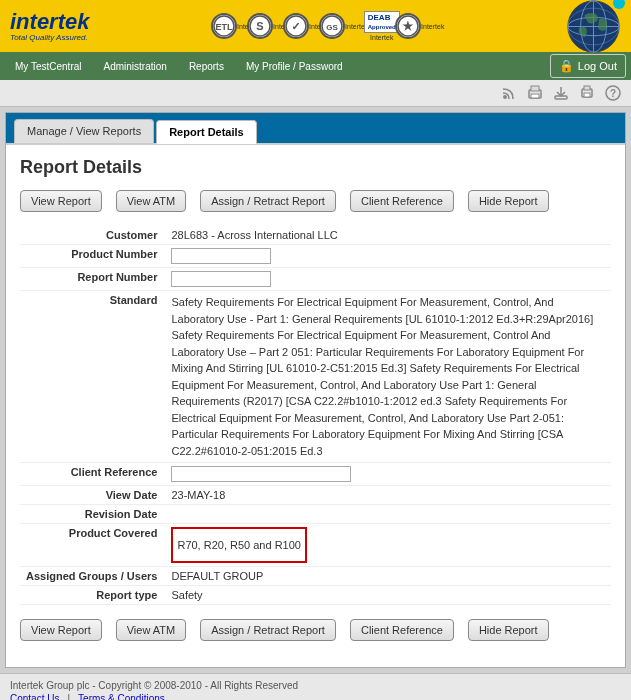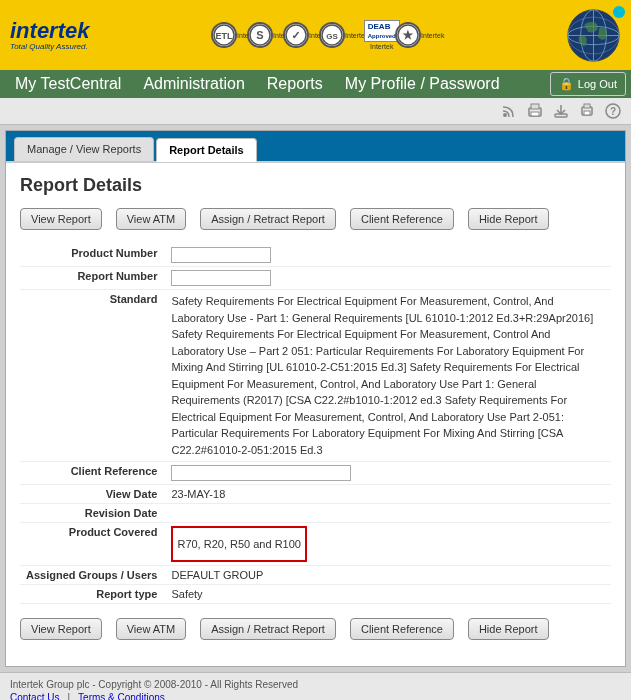--- a/index.html
+++ b/index.html
@@ -5,21 +5,21 @@
     * { box-sizing: border-box; margin: 0; padding: 0; }
     body { font-family: Arial, sans-serif; font-size: 12px; background: #d0d0d0; width: 631px; min-height: 700px; }
 
     
     .header {
       background: #f5c800;
       padding: 8px 10px;
       display: flex;
       align-items: center;
       justify-content: space-between;
-      height: 70px;
+      height: 52px;
     }
     .logo-area {
       display: flex;
       align-items: center;
       gap: 6px;
     }
     .logo-text {
       font-size: 22px;
       font-weight: bold;
       color: #003087;
@@ -73,21 +73,21 @@
       padding: 0 5px;
       height: 28px;
     }
     .nav-items {
       display: flex;
       gap: 2px;
     }
     .nav-item {
       padding: 5px 10px;
       color: white;
-      font-size: 16px;
+      font-size: 10px;
       cursor: pointer;
       border-radius: 3px 3px 0 0;
       background: transparent;
     }
     .nav-logout {
       display: flex;
       align-items: center;
       gap: 4px;
       color: white;
       font-size: 11px;
@@ -418,20 +418,24 @@
     <div class="button-row">
       <button class="btn">View Report</button>
       <button class="btn">View ATM</button>
       <button class="btn">Assign / Retract Report</button>
       <button class="btn">Client Reference</button>
       <button class="btn">Hide Report</button>
     </div>
 
     <table class="details-table">
       <tbody>
+          <tr>
+        <td class="label-cell">Customer</td>
+        <td class="value-cell">28L683 - Across International  LLC</td>
+      </tr>
       <tr>
         <td class="label-cell">Product Number</td>
         <td class="value-cell">
           <input type="text" style="width: 100px; border: 1px solid rgb(170, 170, 170); font-size: 11px; padding: 1px 3px;">
         </td>
       </tr>
       <tr>
         <td class="label-cell">Report Number</td>
         <td class="value-cell">
           <input type="text" style="width: 100px; border: 1px solid rgb(170, 170, 170); font-size: 11px; padding: 1px 3px;">

